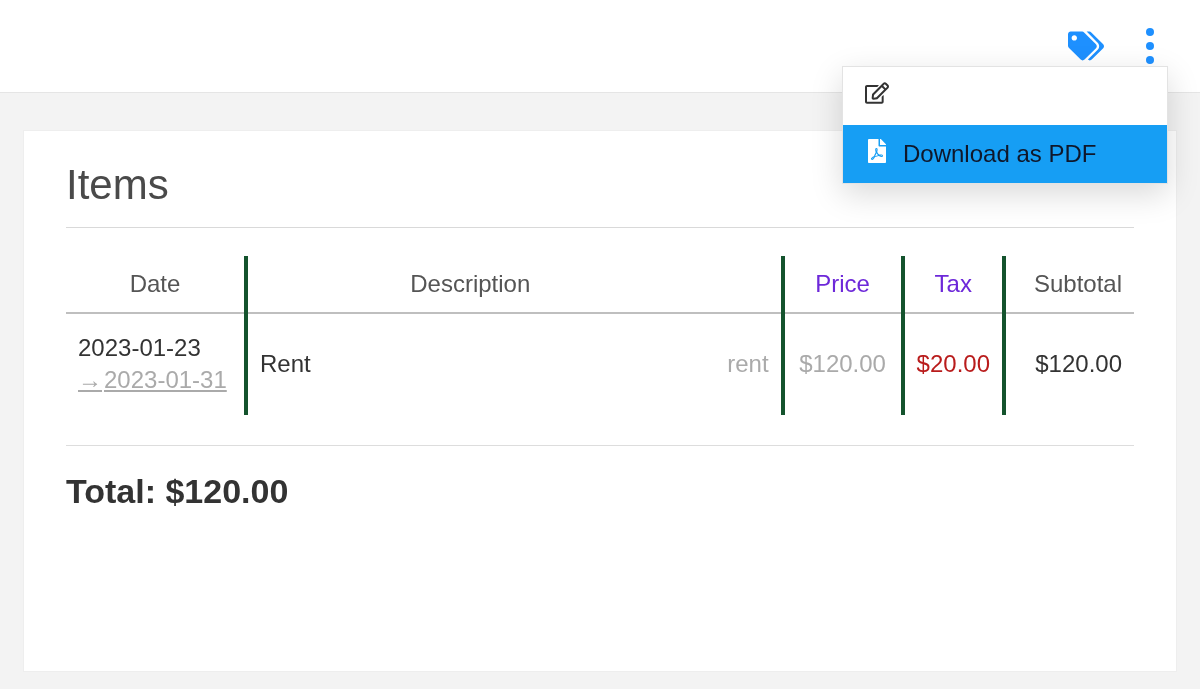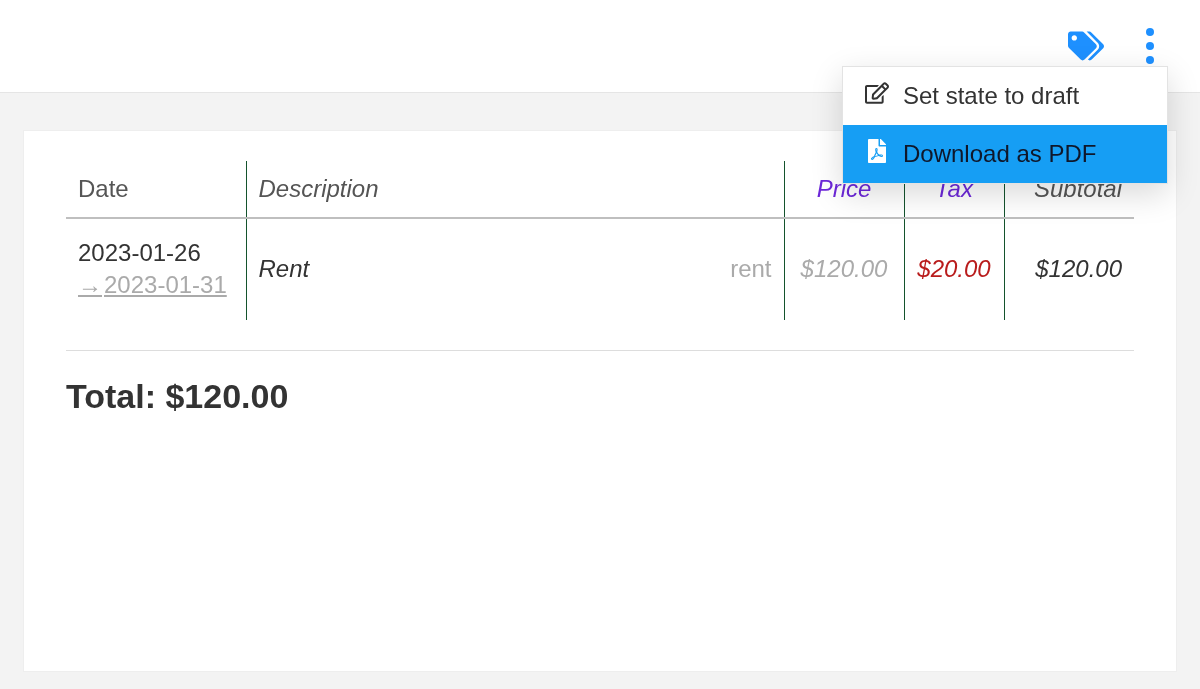--- a/index.html
+++ b/index.html
@@ -50,40 +50,40 @@
     border-bottom: 1px solid #d9d9d9;
     margin-bottom: 28px;
   }
 
   table.items {
     width:100%;
     border-collapse: collapse;
     font-size: 24px;
   }
   table.items thead th {
-    text-align:left;
+    text-align:center;
     font-weight:400;
     color:#555;
     padding: 14px 12px;
     border-bottom: 2px solid #bfbfbf;
   }
   table.items thead th.muted { color:#6d28d9; }
   table.items tbody td {
     padding: 18px 12px;
     vertical-align: middle;
     color:#333;
   }
   .col-date { width: 180px; }
   .col-desc { }
   .col-tag  { width: 90px; text-align:right; color:#aaa; }
   .col-price{ width: 120px; text-align:center; color:#aaa; }
   .col-tax  { width: 100px; text-align:center; color:#aaa; }
   .col-sub  { width: 130px; text-align:right; color:#222; }
 
-  .vline-left { border-left: 1px solid #14532d; font-style: italic; }
+  .vline-left { border-left: 4px solid #14532d; }
 
   .date-cell { line-height:1.35; }
   .date-cell .to { color:#aaa;text-decoration:underline; }
   .date-cell .arrow { color:#aaa; margin-right:2px;}
 
   .totals {
     margin-top: 44px;
     text-align: right;
     font-size: 26px;
     color:#444;
@@ -143,51 +143,51 @@
   </div>
 </div>
 
 <div class="menu">
   <div class="menu-item">
     <span>
       <svg viewBox="0 0 576 512" fill="#333">
           <path d="M402.3 344.9l32-32c5-5 13.7-1.5 13.7 5.7V464c0 26.5-21.5 48-48 48H48c-26.5 0-48-21.5-48-48V112c0-26.5 21.5-48 48-48h273.5c7.1 0 10.7 8.6 5.7 13.7l-32 32c-1.5 1.5-3.5 2.3-5.7 2.3H48v352h352V350.5c0-2.1.8-4.1 2.3-5.6zm156.6-201.8L296.3 405.7l-90.4 10c-26.2 2.9-48.5-19.2-45.6-45.6l10-90.4L432.9 17.1c22.9-22.9 59.9-22.9 82.7 0l43.2 43.2c22.9 22.9 22.9 60 .1 82.8zM460.1 174L402 115.9 216.2 301.8l-7.3 65.3 65.3-7.3L460.1 174zm64.8-79.7l-43.2-43.2c-4.1-4.1-10.8-4.1-14.8 0L436 82l58.1 58.1 30.9-30.9c4-4.2 4-10.8-.1-14.9z"></path>
         </svg>
     </span>
-    <span>Set state to draft</span>
   </div>
   <div class="menu-item highlight">
     <span>
       <svg viewBox="0 0 384 512" fill="#fff">
           <path d="M181.9 256.1c-5-16-4.9-46.9-2-46.9 8.4 0 7.6 36.9 2 46.9zm-1.7 47.2c-7.7 20.2-17.3 43.3-28.4 62.7 18.3-7 39-17.2 62.9-21.9-12.7-9.6-24.9-23.4-34.5-40.8zM86.1 428.1c0 .8 13.2-5.4 34.9-40.2-6.7 6.3-29.1 24.5-34.9 40.2zM248 160h136v328c0 13.3-10.7 24-24 24H24c-13.3 0-24-10.7-24-24V24C0 10.7 10.7 0 24 0h200v136c0 13.2 10.8 24 24 24zm-8 171.8c-20-12.2-33.3-29-42.7-53.8 4.5-18.5 11.6-46.6 6.2-64.2-4.7-29.4-42.4-26.5-47.8-6.8-5 18.3-.4 44.1 8.1 77-11.6 27.6-28.7 64.6-40.8 85.8-.1 0-.1.1-.2.1-27.1 13.9-73.6 44.5-54.5 68 5.6 6.9 16 10 21.5 10 17.9 0 35.7-18 61.1-61.8 25.8-8.5 54.1-19.1 79-23.2 21.7 11.8 47.1 19.5 64 19.5 29.2 0 31.2-32 19.7-43.4-13.9-13.6-54.3-9.7-73.6-7.2zM377 105L279 7c-4.5-4.5-10.6-7-17-7h-6v128h128v-6.1c0-6.3-2.5-12.4-7-16.9zm-74.1 255.3c4.1-2.7-2.5-11.9-42.8-9 37.1 15.8 42.8 9 42.8 9z"></path>
         </svg>
     </span>
     <span>Download as PDF</span>
   </div>
 </div>
 
 <div class="page-bg">
   <div class="card">
 
+    <div class="section-title">Items</div>
 
     <table class="items">
       <thead>
         <tr>
           <th class="col-date">Date</th>
           <th class="col-desc vline-left">Description</th>
           <th class="col-tag"></th>
           <th class="col-price muted vline-left" style="text-align:center">Price</th>
           <th class="col-tax muted vline-left" style="text-align:center">Tax</th>
           <th class="col-sub vline-left" style="text-align:right">Subtotal</th>
         </tr>
       </thead>
       <tbody>
         <tr>
           <td class="col-date date-cell">
-            <div>2023-01-26</div>
+            <div>2023-01-23</div>
             <div class="to"><span class="arrow">→</span><span>2023-01-31</span></div>
           </td>
           <td class="col-desc vline-left">Rent</td>
           <td class="col-tag" style="color:#aaa;text-align:right">rent</td>
           <td class="col-price vline-left" style="color:#aaa;text-align:center">$120.00</td>
           <td class="col-tax vline-left" style="color:#b91c1c;text-align:center">$20.00</td>
           <td class="col-sub vline-left" style="text-align:right">$120.00</td>
         </tr>
       </tbody>
     </table>

